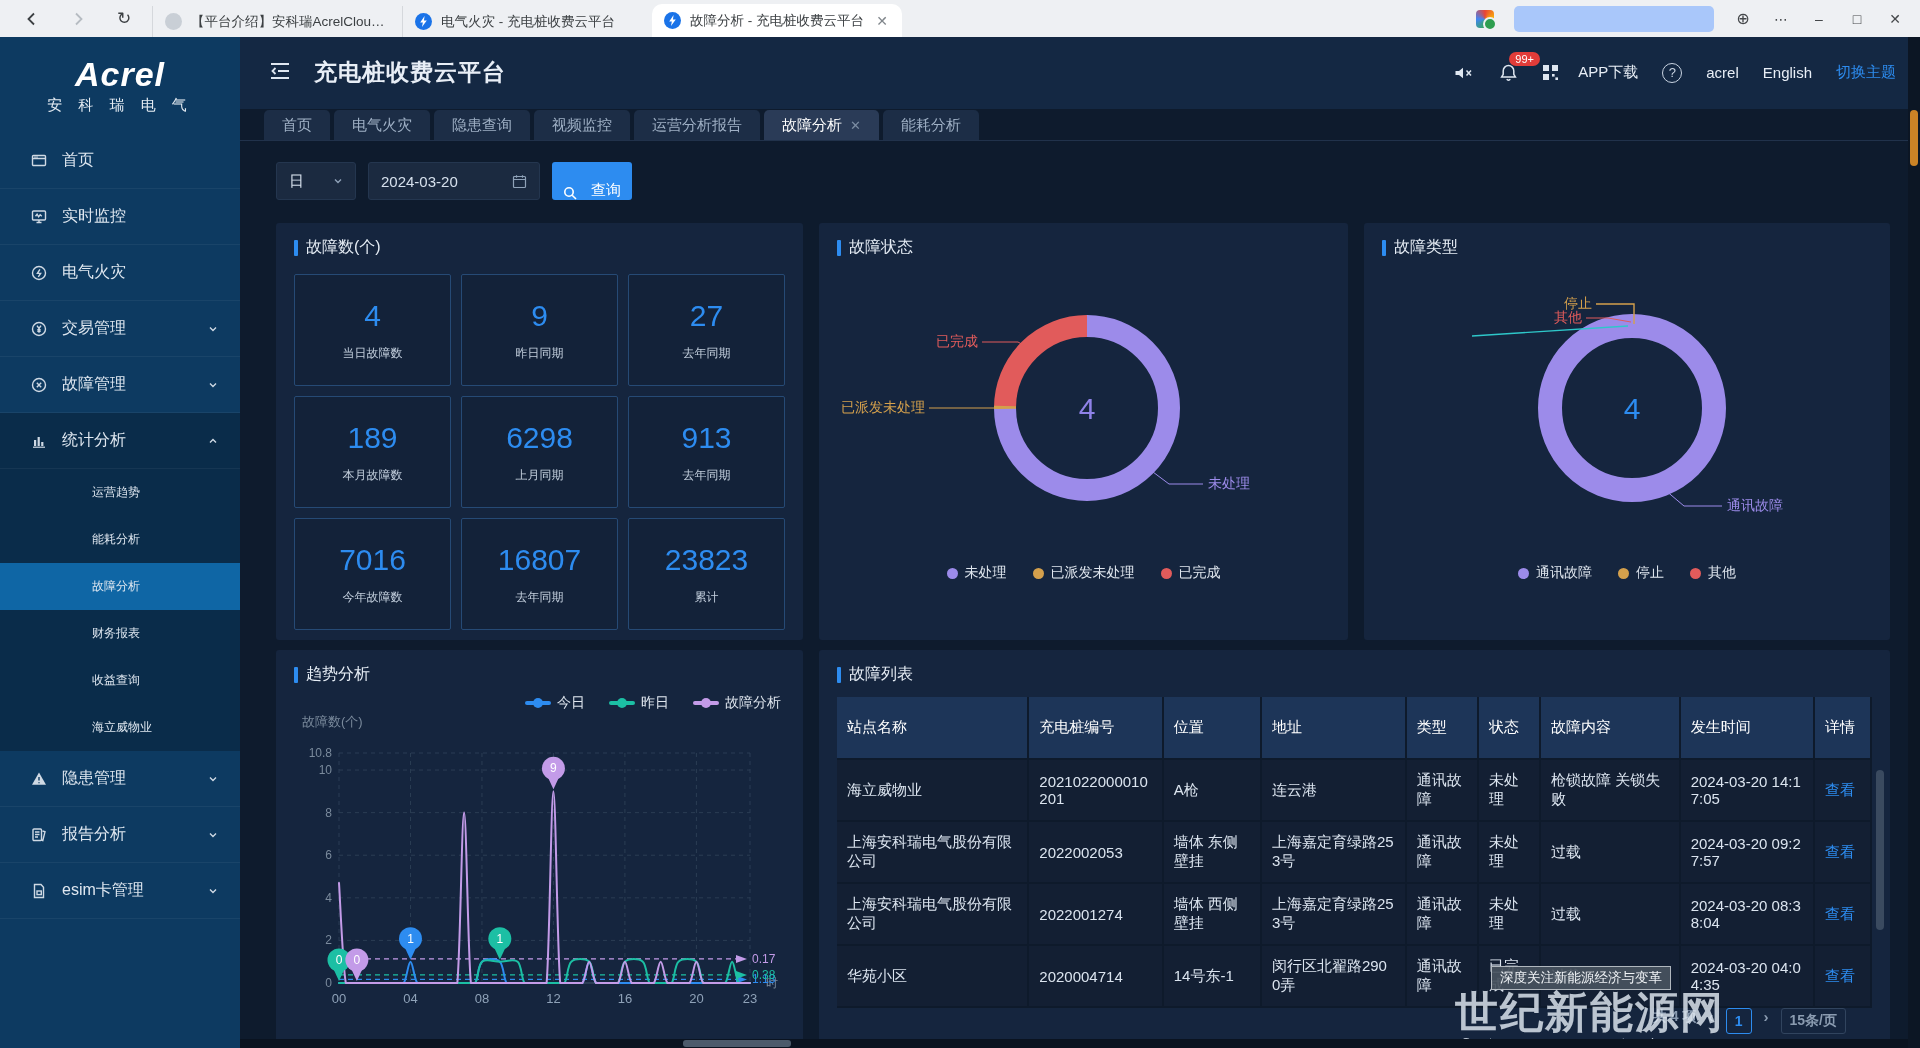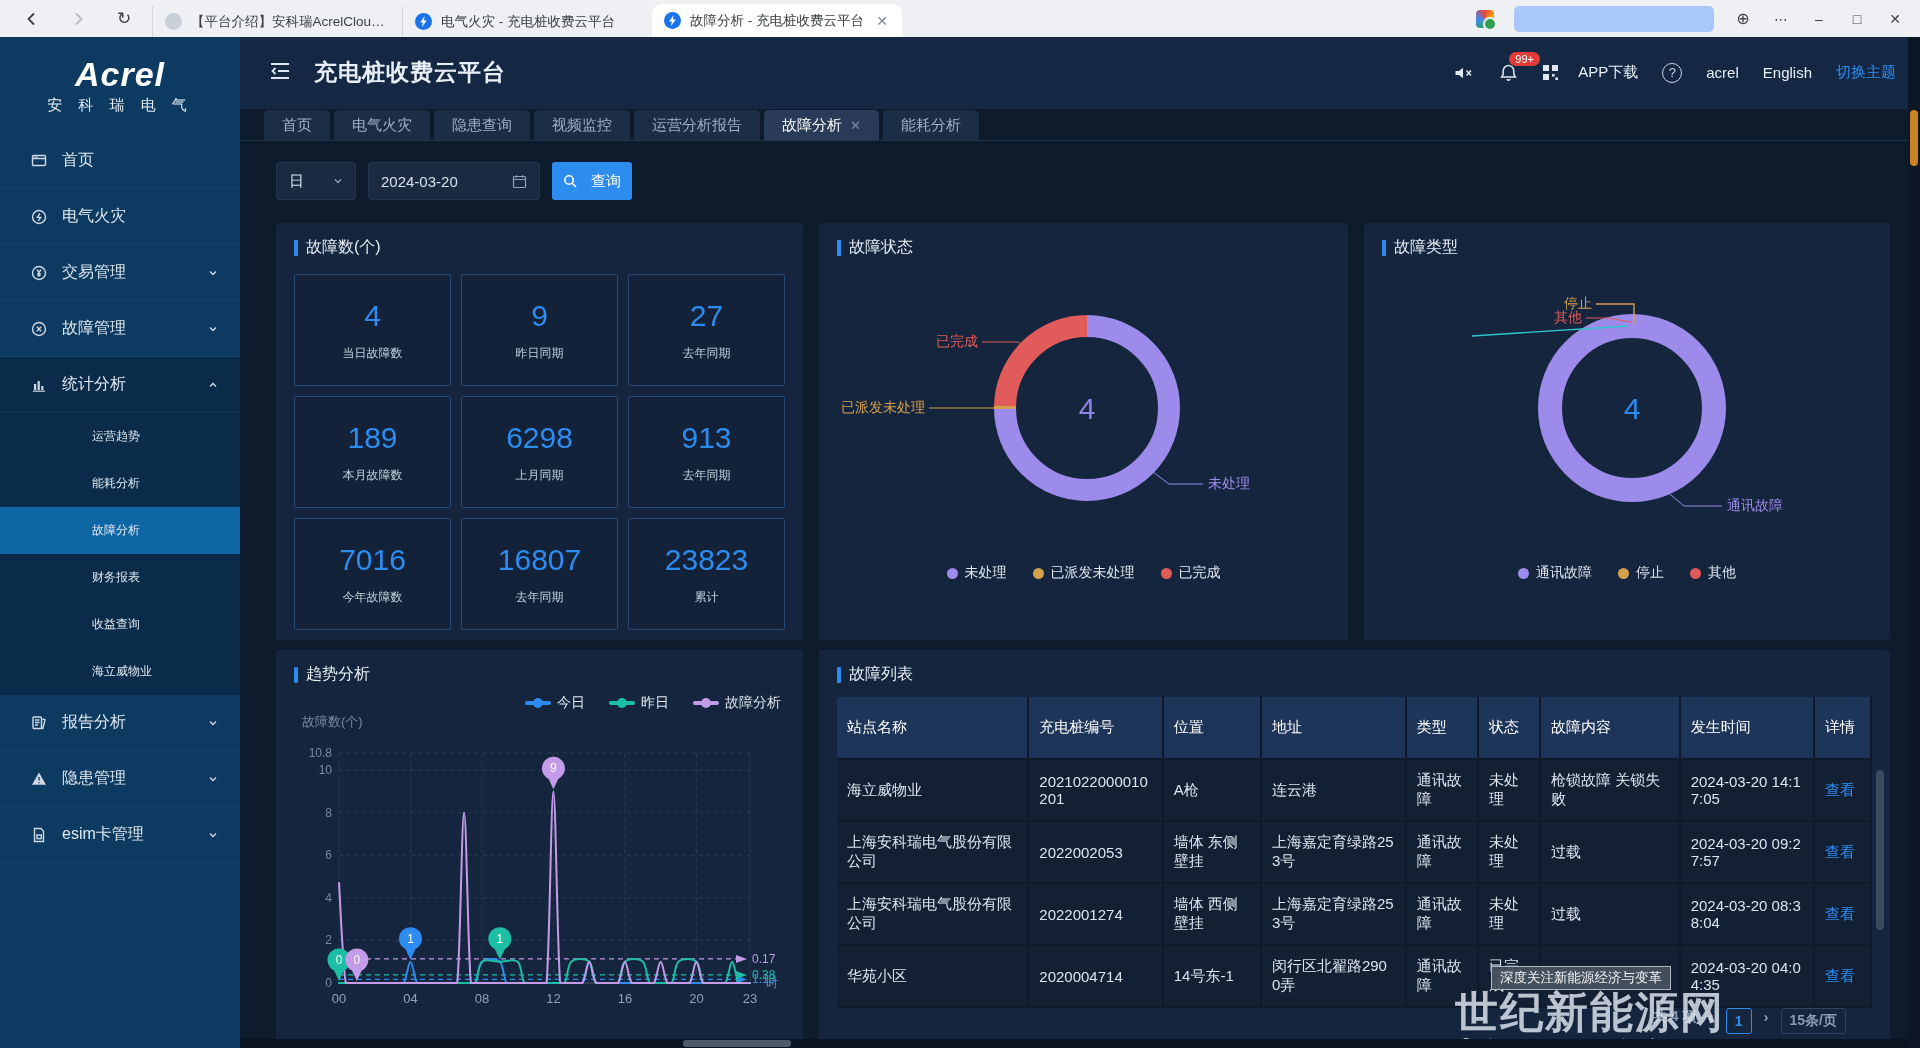--- a/index.html
+++ b/index.html
@@ -65,21 +65,21 @@
   .ptab .x { color:#7c8da3; font-size:13px; }
 
   
   .content { flex:1; padding:20px 0 0 36px; position:relative; }
   .filterbar { display:flex; align-items:center; gap:12px; height:40px; margin-bottom:22px; }
   .select, .dateinput { height:38px; background:#1b2a40; border:1px solid #24364f; border-radius:3px;
     color:#d6e0ec; font-size:15px; display:flex; align-items:center; padding:0 12px; gap:10px; }
   .select { width:80px; justify-content:space-between; }
   .dateinput { width:172px; justify-content:space-between; }
   .search-btn { height:38px; width:80px; background:#2d8cf0; border:none; border-radius:3px; color:#fff;
-    font-size:15px; display:flex; align-items:center; justify-content:center; gap:14px; cursor:pointer; }
+    font-size:15px; display:flex; align-items:flex-end; justify-content:center; gap:14px; cursor:pointer; }
 
   .row1 { display:flex; gap:16px; }
   .row2 { display:flex; gap:16px; margin-top:10px; }
   .panel { background:#15253e; border-radius:3px; padding:14px 18px; position:relative; }
   .p-stats  { width:527px; height:417px; }
   .p-status { width:529px; height:417px; }
   .p-type   { width:526px; height:417px; }
   .p-trend  { width:527px; height:398px; }
   .p-table  { width:1071px; height:398px; }
   .ptitle { display:flex; align-items:center; gap:8px; font-size:16px; color:#e6edf5; }
@@ -188,20 +188,27 @@
         <div class="logo-main">Acrel</div>
         <div class="logo-sub">安 科 瑞 电 气</div>
       </div>
 
       <div class="nav-item">
         <svg width="18" height="18" viewBox="0 0 18 18" fill="none" stroke="#cfd9e4" stroke-width="1.4">
             <rect x="2.5" y="3.5" width="13" height="10" rx="1"></rect>
             <path d="M2.5 6.5h13M4.5 5h1M6.5 5h1"></path>
           </svg>
         <span class="lbl">首页</span>
+      </div>
+      <div class="nav-item">
+        <svg width="18" height="18" viewBox="0 0 18 18" fill="none" stroke="#cfd9e4" stroke-width="1.4">
+            <rect x="2.5" y="3" width="13" height="9" rx="1"></rect>
+            <path d="M5.5 8.2l1.6-2 1.5 2.6 1.6-2 1.6 1.4M9 12v2.3M6.5 14.5h5"></path>
+          </svg>
+        <span class="lbl">实时监控</span>
       </div>
       <div class="nav-item">
         <svg width="18" height="18" viewBox="0 0 18 18" fill="none" stroke="#cfd9e4" stroke-width="1.4">
             <circle cx="9" cy="9" r="6.5"></circle>
             <path d="M9.9 5.4 7.4 9.4h3.2L8.3 12.8"></path>
           </svg>
         <span class="lbl">电气火灾</span>
       </div>
       <div class="nav-item">
         <svg width="18" height="18" viewBox="0 0 18 18" fill="none" stroke="#cfd9e4" stroke-width="1.4">
@@ -251,35 +258,35 @@
           </div>
         <div class="sub-item">
             <span>收益查询</span>
           </div>
         <div class="sub-item">
             <span>海立威物业</span>
           </div>
       </div>
 
       <div class="nav-item">
+        <svg width="18" height="18" viewBox="0 0 18 18" fill="#cfd9e4">
+            <path d="M9 2.6 16 14.8H2z"></path>
+            <path d="M9 7v3.6M9 12.2v1" stroke="#0d3a61" stroke-width="1.4"></path>
+          </svg>
+        <span class="lbl">隐患管理</span>
+        <svg class="chev" viewBox="0 0 10 10" fill="none" stroke="#cfd9e4" stroke-width="1.4">
+            <path d="M2 3.5 5 6.5 8 3.5"></path>
+          </svg>
+      </div>
+      <div class="nav-item">
         <svg width="18" height="18" viewBox="0 0 18 18" fill="none" stroke="#cfd9e4" stroke-width="1.4">
             <rect x="3" y="3" width="8.5" height="11.5" rx="1"></rect>
             <path d="M5 6h4.5M5 8.5h4.5M5 11h3M12.5 5l2.5.8-2.2 8.7-1.6-.5"></path>
           </svg>
         <span class="lbl">报告分析</span>
-        <svg class="chev" viewBox="0 0 10 10" fill="none" stroke="#cfd9e4" stroke-width="1.4">
-            <path d="M2 3.5 5 6.5 8 3.5"></path>
-          </svg>
-      </div>
-      <div class="nav-item">
-        <svg width="18" height="18" viewBox="0 0 18 18" fill="#cfd9e4">
-            <path d="M9 2.6 16 14.8H2z"></path>
-            <path d="M9 7v3.6M9 12.2v1" stroke="#0d3a61" stroke-width="1.4"></path>
-          </svg>
-        <span class="lbl">隐患管理</span>
         <svg class="chev" viewBox="0 0 10 10" fill="none" stroke="#cfd9e4" stroke-width="1.4">
             <path d="M2 3.5 5 6.5 8 3.5"></path>
           </svg>
       </div>
       <div class="nav-item">
         <svg width="18" height="18" viewBox="0 0 18 18" fill="none" stroke="#cfd9e4" stroke-width="1.4">
             <path d="M4.5 2.5h6.5l2.5 2.8v10.2h-9z"></path>
             <rect x="7" y="9" width="4.3" height="3.6"></rect>
           </svg>
         <span class="lbl">esim卡管理</span>

